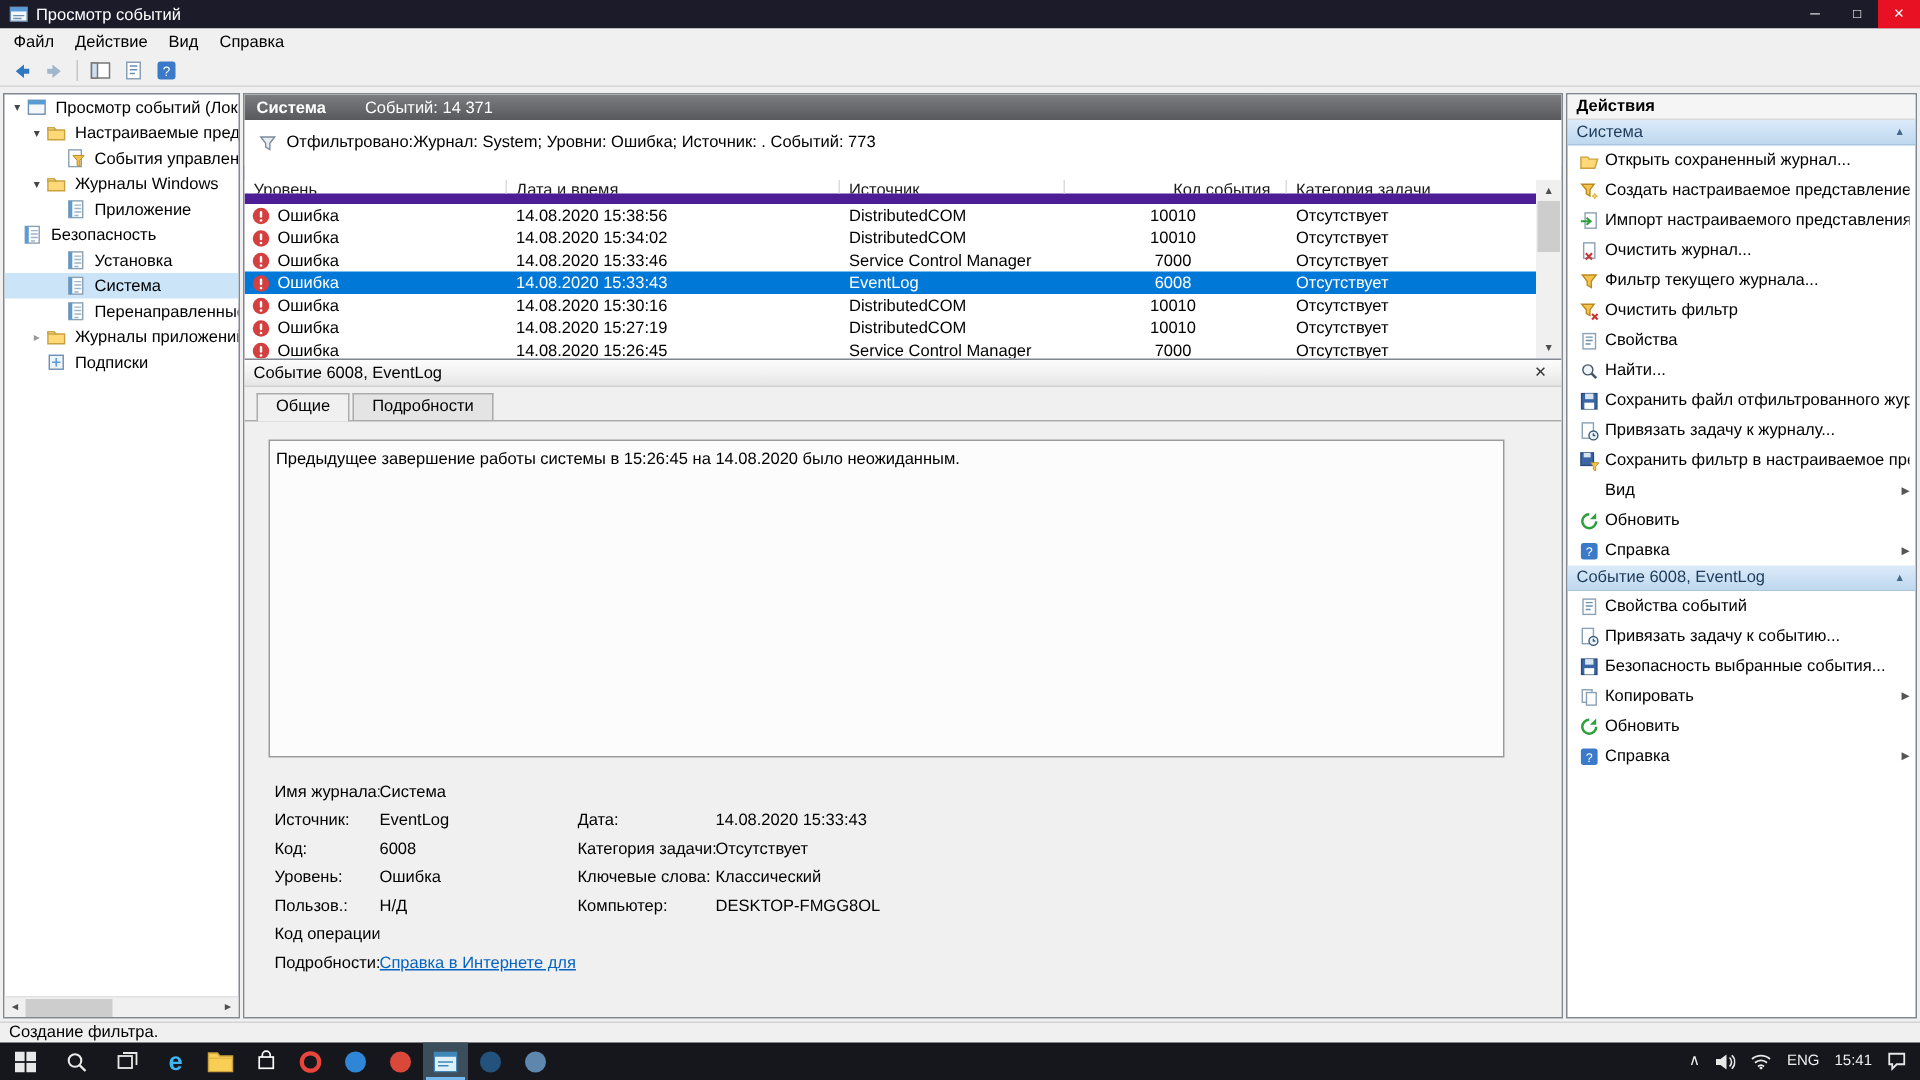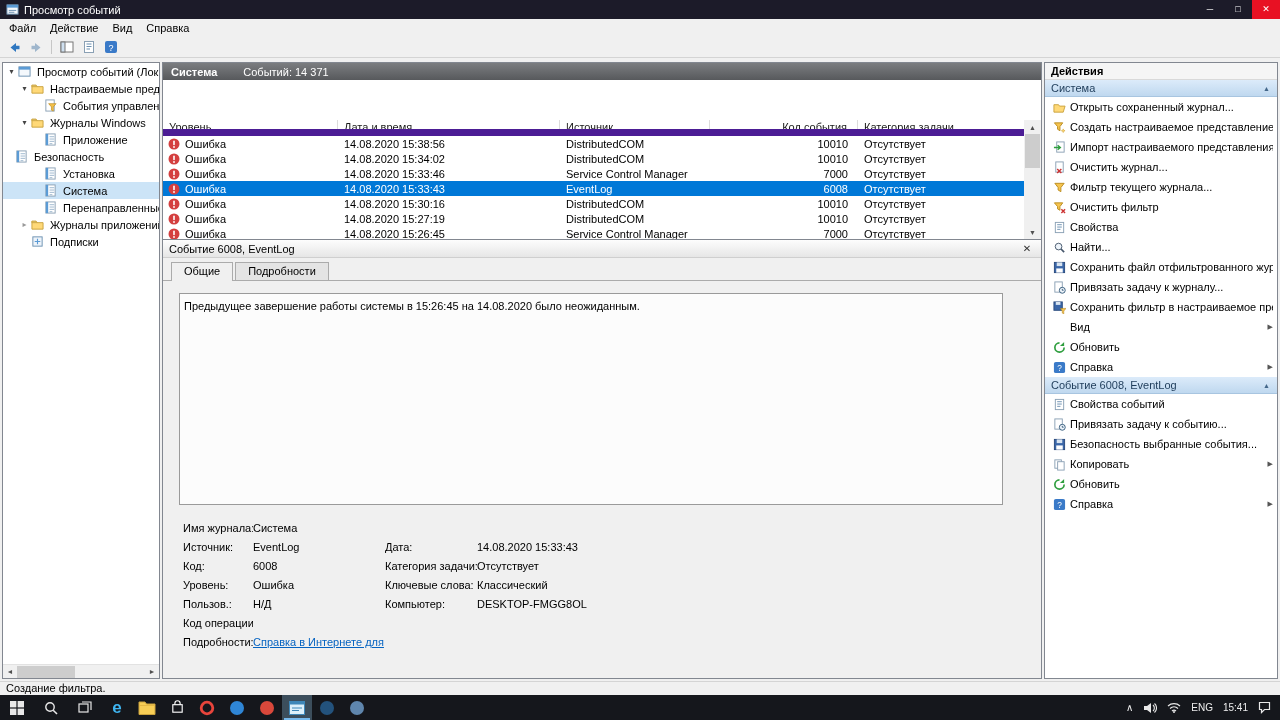--- a/index.html
+++ b/index.html
@@ -42,21 +42,21 @@
   #filter-bar{position:absolute;top:17px;left:0;right:0;height:30px;background:#fff;display:flex;align-items:center;padding-left:8px;}
   #filter-bar .mini-ico{margin-right:6px;}
   #table-head{position:absolute;top:57px;left:0;height:16px;display:flex;background:#fff;border-bottom:7px solid #4c1d95;}
   .th{border-right:1px solid #dcdcdc;padding-left:6px;line-height:15px;color:#1a1a1a;overflow:hidden;white-space:nowrap;flex:none;}
   .th-id{text-align:right;padding-right:10px;}
   #table-body{position:absolute;top:73px;left:0;height:103px;overflow:hidden;width:863px;}
   .tr{display:flex;height:15px;align-items:center;}
   .tr.sel{background:#0078d7;color:#fff;}
   .td{overflow:hidden;white-space:nowrap;padding-left:6px;flex:none;}
   .td0{display:flex;align-items:center;padding-left:4px;}
-  .td-id{text-align:right;padding-right:10px;}
+  .td-id{text-align:center;padding-right:10px;}
   #table-vscroll{position:absolute;top:57px;right:0;width:17px;height:119px;background:#f0f0f0;display:flex;flex-direction:column;align-items:center;}
   .sb-track-v{flex:1;position:relative;width:17px;}
   .sb-thumb-v{position:absolute;top:0;left:1px;width:15px;height:34px;background:#cdcdcd;}
 
   
   #detail{position:absolute;left:0;right:0;top:176px;bottom:0;border-top:1px solid #828790;background:#f0f0f0;}
   #detail-title{height:18px;background:linear-gradient(#fdfdfd,#e6e6e6);border-bottom:1px solid #cfcfcf;display:flex;align-items:center;padding:0 6px;}
   .dt-close{margin-left:auto;color:#333;font-size:10px;width:16px;text-align:center;}
   #detail-tabs{height:23px;padding:3px 0 0 8px;border-bottom:1px solid #ababab;background:#f0f0f0;}
   .dtab{display:inline-block;padding:2px 12px 3px;border:1px solid #ababab;border-bottom:none;background:#e4e4e4;margin-right:2px;position:relative;top:1px;}
@@ -278,20 +278,28 @@
             <div class="sb-thumb-h"></div>
           </div>
         <span class="sb-btn">►</span>
       </div>
     </div>
 
     <div id="center-panel">
       <div id="list-title">
         <span class="lt-name">Система</span>
         <span class="lt-count">Событий: 14 371</span>
+      </div>
+      <div id="filter-bar">
+        <span class="mini-ico">
+            <svg width="13" height="13" viewBox="0 0 14 14">
+              <path d="M2 2.5h10L8.5 7v4.5l-3-1.8V7z" fill="#e8edf2" stroke="#7d8c9a"></path>
+            </svg>
+          </span>
+        <span>Отфильтровано:Журнал: System; Уровни: Ошибка; Источник: . Событий: 773</span>
       </div>
       <div id="table-head">
           <span class="th" style="width: 175px;">Уровень</span>
           <span class="th" style="width: 222px;">Дата и время</span>
           <span class="th" style="width: 150px;">Источник</span>
           <span class="th th-id" style="width: 148px;">Код события</span>
           <span class="th" style="width: 168px;">Категория задачи</span>
         </div>
       <div id="table-body">
           <div class="tr">

